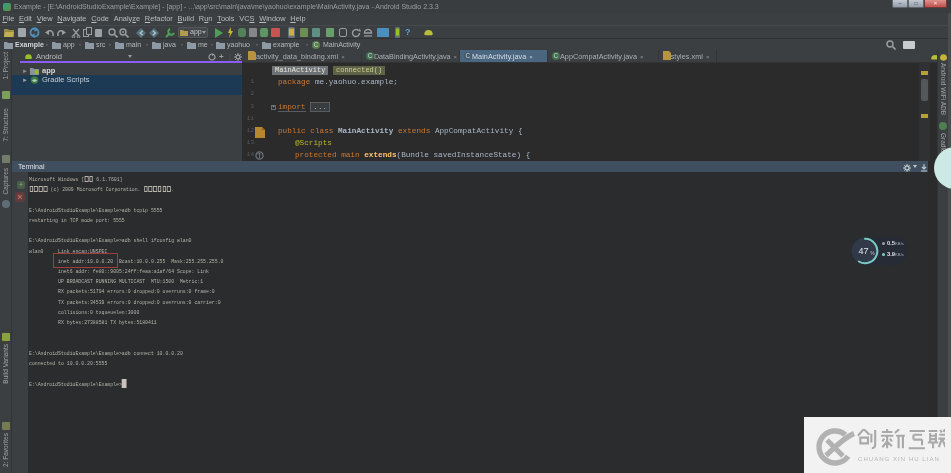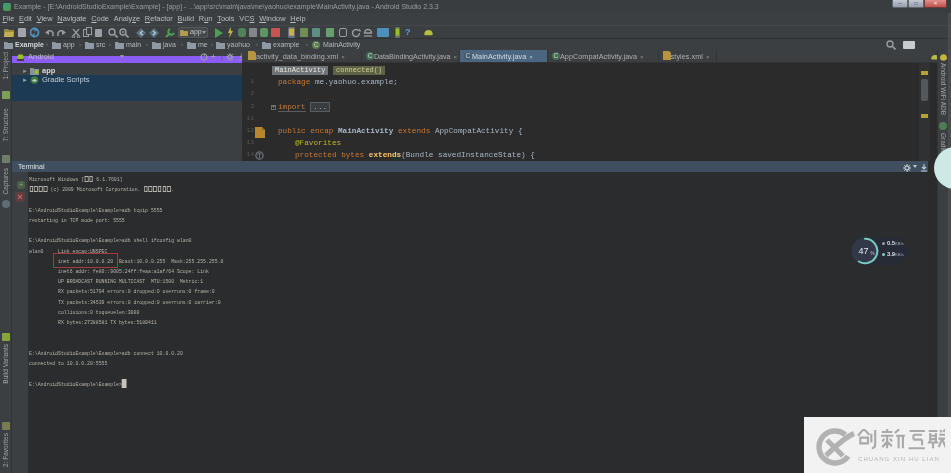--- a/index.html
+++ b/index.html
@@ -12,21 +12,21 @@
 #menubar span{display:inline-block;padding:0 2.4px}
 #toolbar{left:0;top:25px;width:951px;height:14px;background:#3c3f41;border-top:1px solid #46494b;border-bottom:1px solid #2f3133}
 #navbar{left:0;top:39px;width:951px;height:11px;background:#3c3f41;color:#b7b9bb;font-size:7px;line-height:11px}
 .nvi{position:absolute;top:0;white-space:nowrap}
 .chv{color:#84868a;font-size:6px}
 
 #lstripe{left:0;top:50px;width:12px;height:423px;background:#3c3f41;border-right:1px solid #323537}
 .vlab{position:absolute;color:#a0a2a4;font-size:6.5px;writing-mode:vertical-rl;white-space:nowrap}
 .flip{transform:rotate(180deg)}
 #proj{left:12px;top:50px;width:230px;height:111px;background:#3c3f41}
-#projhdr{position:absolute;left:0;top:0;width:230px;height:13px;border-bottom:7px solid #8b5cf6;color:#bbbdbf;font-size:7.5px;line-height:13px}
+#projhdr{position:absolute;left:8px;top:0;width:230px;height:13px;border-bottom:2px solid #8b5cf6;color:#bbbdbf;font-size:7.5px;line-height:13px}
 .trow{position:absolute;left:0;width:230px;height:12px;color:#bcbec0;font-size:7.5px;line-height:12px;white-space:nowrap}
 #edcol{left:242px;top:50px;width:695px;height:111px;background:#2b2b2b}
 #tabs{position:absolute;left:0;top:0;width:695px;height:13px;background:#3c3f41;border-bottom:1px solid #313335;font-size:7.2px;letter-spacing:0.08px;color:#aeb1b4;line-height:13px;white-space:nowrap;padding-left:2px;overflow:hidden}
 .tab{display:inline-block;height:13px;padding:0 6px 0 4px;border-right:1px solid #333639;vertical-align:top}
 .tab .tx{display:inline-block;vertical-align:top}
 .tab .cl{color:#8d9093;font-size:6px;padding-left:3px}
 .tabsel{background:#4a6680;color:#d6dde2}
 #editor{position:absolute;left:0;top:13px;width:695px;height:98px;background:#2b2b2b;font-family:"Liberation Mono",monospace;font-size:7.7px}
 .gut{position:absolute;left:0;width:12px;text-align:right;color:#55585c;font-size:6px}
 .cl1{color:#a9b7c6}.kw{color:#cc7832}.ann{color:#bbb529}.mth{color:#ffc66d}
@@ -244,21 +244,21 @@
         </svg>
  </div>
  <div class="trow" style="top:15px">
    <span style="position:absolute;left:10px;color:#8f9294;font-size:6px">►</span>
    <svg class="ic" style="left:18px;top:2px" width="9" height="8" viewBox="0 0 9 8">
           <path d="M0 1h3l1 1h5v6H0z" fill="#87939e"></path>
           <circle cx="6.5" cy="5" r="2" fill="#97c025"></circle>
         </svg>
    <span style="position:absolute;left:30px;font-weight:bold;color:#d8dadc">app</span>
  </div>
- <div class="trow" style="top:25px;height:26px;line-height:10px;background:#1d3a54;color:#c4cbd2">
+ <div class="trow" style="top:25px;height:20px;line-height:10px;background:#1d3a54;color:#c4cbd2">
    <span style="position:absolute;left:10px;top:0;color:#9fa2a4;font-size:6px">►</span>
    <svg class="ic" style="left:18px;top:1px" width="9" height="8" viewBox="0 0 9 8">
           <circle cx="4.5" cy="4" r="3.8" fill="#3e7b46"></circle>
           <path d="M2 4.5 q2.5 -2.5 5 0 q-2.5 2.5 -5 0" fill="#bcd3be"></path>
         </svg>
    <span style="position:absolute;left:30px">Gradle Scripts</span>
  </div>
 </div>
 
 <div class="abs" id="edcol">
@@ -296,23 +296,23 @@
   <svg class="ic" style="left:12px;top:64px" width="11" height="11" viewBox="0 0 11 11">
           <path d="M1 0h7l3 3v8H1z" fill="#b8862d"></path>
           <path d="M8 0l3 3H8z" fill="#8a6522"></path>
         </svg>
   <svg class="ic" style="left:13px;top:88px" width="9" height="9" viewBox="0 0 9 9">
           <circle cx="4.5" cy="4.5" r="3.6" fill="none" stroke="#68717a" stroke-width="1.3"></circle>
           <path d="M4.5 2v5M3 3.5l1.5-1.5L6 3.5" stroke="#68717a" stroke-width="1" fill="none"></path>
         </svg>
   <div class="cline" style="top:15px"><span class="kw">package</span> me.yaohuo.example;</div>
   <div class="cline" style="top:39.5px"><span class="ic" style="left:-7px;top:2px;width:5px;height:5px;border:1px solid #6a6d6f;line-height:3px;font-size:5px;color:#9a9da0;text-align:center">+</span><span class="kw" style="border-bottom:1px solid #5a5d5f">import</span> <span style="background:#3a3d3f;border:1px solid #5a5d5f;color:#a9b7c6;padding:0 2px">...</span></div>
-  <div class="cline" style="top:63.9px"><span class="kw">public encap</span> <span class="cl1" style="font-weight:bold">MainActivity</span> <span class="kw">extends</span> AppCompatActivity {</div>
-  <div class="cline" style="top:76.1px;left:53px"><span class="ann">@Favorites</span></div>
-  <div class="cline" style="top:88.3px;left:53px"><span class="kw">protected bytes</span> <span class="mth" style="font-weight:bold">extends</span>(Bundle savedInstanceState) {</div>
+  <div class="cline" style="top:63.9px"><span class="kw">public class</span> <span class="cl1" style="font-weight:bold">MainActivity</span> <span class="kw">extends</span> AppCompatActivity {</div>
+  <div class="cline" style="top:76.1px;left:53px"><span class="ann">@Scripts</span></div>
+  <div class="cline" style="top:88.3px;left:53px"><span class="kw">protected main</span> <span class="mth" style="font-weight:bold">extends</span>(Bundle savedInstanceState) {</div>
  </div>
  <div id="rsb">
    <span class="ic" style="left:2px;top:8px;width:7px;height:4px;background:#b8a039"></span>
    <span class="ic" style="left:2px;top:16px;width:7px;height:22px;background:#55585a;border-radius:2px"></span>
    <span class="ic" style="left:2px;top:51px;width:7px;height:4px;background:#b8a039"></span>
  </div>
 </div>
 
 <div class="abs" id="rstripe">
  <svg class="ic" style="left:1px;top:2px" width="9" height="9" viewBox="0 0 9 9">

